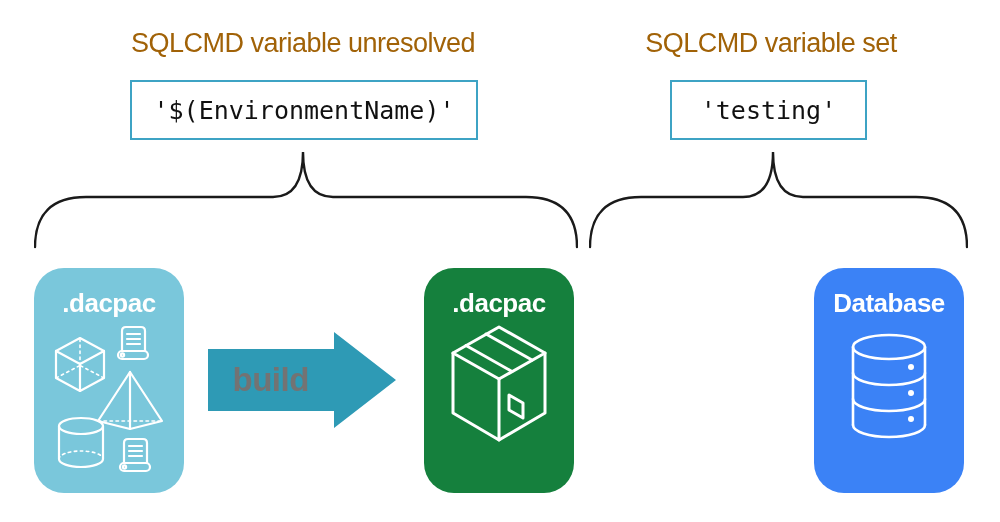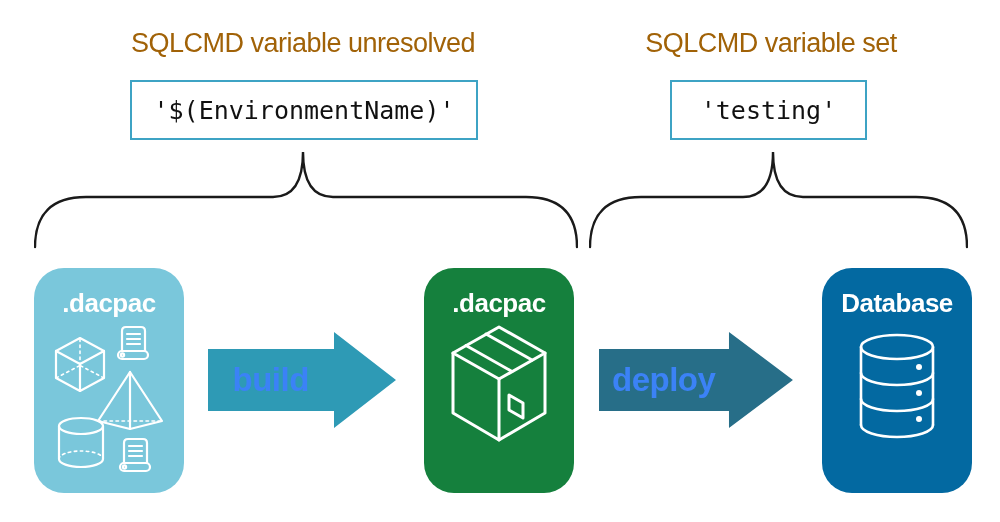--- a/index.html
+++ b/index.html
@@ -25,41 +25,41 @@
     white-space:pre;
   }
   .brace{position:absolute;top:150px;}
   .brace path{fill:none;stroke:#1a1a1a;stroke-width:2.4;stroke-linecap:round;}
   .node{
     position:absolute;top:268px;width:150px;height:225px;border-radius:30px;
     display:flex;flex-direction:column;align-items:center;
   }
   .node-sqlproj{left:34px;background:#7ac7db;}
   .node-dacpac{left:424px;background:#15803d;}
-  .node-database{left:814px;background:#0369a1;margin-left:8px;}
+  .node-database{left:814px;background:#3b82f6;}
   .node-label{
     margin-top:20px;font-size:26px;font-weight:700;color:#ffffff;
     letter-spacing:-0.5px;
   }
   .node-icon{margin-top:6px;}
   .node-icon *{vector-effect:non-scaling-stroke;}
   .wire{fill:none;stroke:#ffffff;stroke-width:2.2;stroke-linecap:round;stroke-linejoin:round;}
   .wire-dash{fill:none;stroke:#ffffff;stroke-width:1.6;stroke-linecap:round;stroke-dasharray:2.5 3.5;}
   .wire-bold{fill:none;stroke:#ffffff;stroke-width:3;stroke-linecap:round;stroke-linejoin:round;}
   .dot{fill:#ffffff;stroke:none;}
   .arrow{position:absolute;top:330px;height:100px;}
   .arrow-build{left:208px;width:190px;}
   .arrow-deploy{left:599px;width:196px;}
   .arrow svg{position:absolute;left:0;top:0;width:100%;height:100%;}
   .arrow-build polygon{fill:#2e9ab5;}
   .arrow-deploy polygon{fill:#276e88;}
   .arrow-label{
     position:absolute;left:0;top:0;width:66%;height:100%;
     display:flex;align-items:center;justify-content:center;
-    font-size:33px;font-weight:700;color:#3b82f6;letter-spacing:-0.5px;
+    font-size:33px;font-weight:700;color:#737373;letter-spacing:-0.5px;
   }
 </style>
 </head>
 <body>
 
 <div class="canvas">
 
   <div class="heading h-left">SQLCMD variable unresolved</div>
   <div class="heading h-right">SQLCMD variable set</div>
 
@@ -127,26 +127,20 @@
     <div class="node-label">.dacpac</div>
     <svg class="node-icon" width="102" height="120" viewBox="0 0 102 120">
       <path class="wire-bold" d="M51,2 L97,28 L51,54 L5,28 Z"></path>
       <path class="wire-bold" d="M18,20.5 L64,46.5 M38,9 L84,35"></path>
       <path class="wire-bold" d="M5,28 L5,88 L51,115 L51,54"></path>
       <path class="wire-bold" d="M97,28 L97,88 L51,115"></path>
       <path class="wire-bold" d="M61,70 L75,78 L75,93 L61,85 Z"></path>
     </svg>
   </div>
 
-  <div class="arrow arrow-deploy">
-    <svg viewBox="0 0 190 100" preserveAspectRatio="none">
-      <polygon points="0,19 126,19 126,2 188,50 126,98 126,81 0,81"></polygon>
-    </svg>
-    <span class="arrow-label">deploy</span>
-  </div>
 
   <div class="node node-database">
     <div class="node-label">Database</div>
     <svg class="node-icon" style="margin-top:14px;" width="84" height="106" viewBox="0 0 84 106">
       <ellipse class="wire" cx="42" cy="14" rx="36" ry="12" style="stroke-width:2.6"></ellipse>
       <path class="wire" style="stroke-width:2.6" d="M6,14 L6,92 M78,14 L78,92"></path>
       <path class="wire" style="stroke-width:2.6" d="M6,92 A 36 12 0 0 0 78,92"></path>
       <path class="wire" style="stroke-width:2.6" d="M6,40 A 36 12 0 0 0 78,40"></path>
       <path class="wire" style="stroke-width:2.6" d="M6,66 A 36 12 0 0 0 78,66"></path>
       <circle class="dot" cx="64" cy="34" r="3"></circle>

